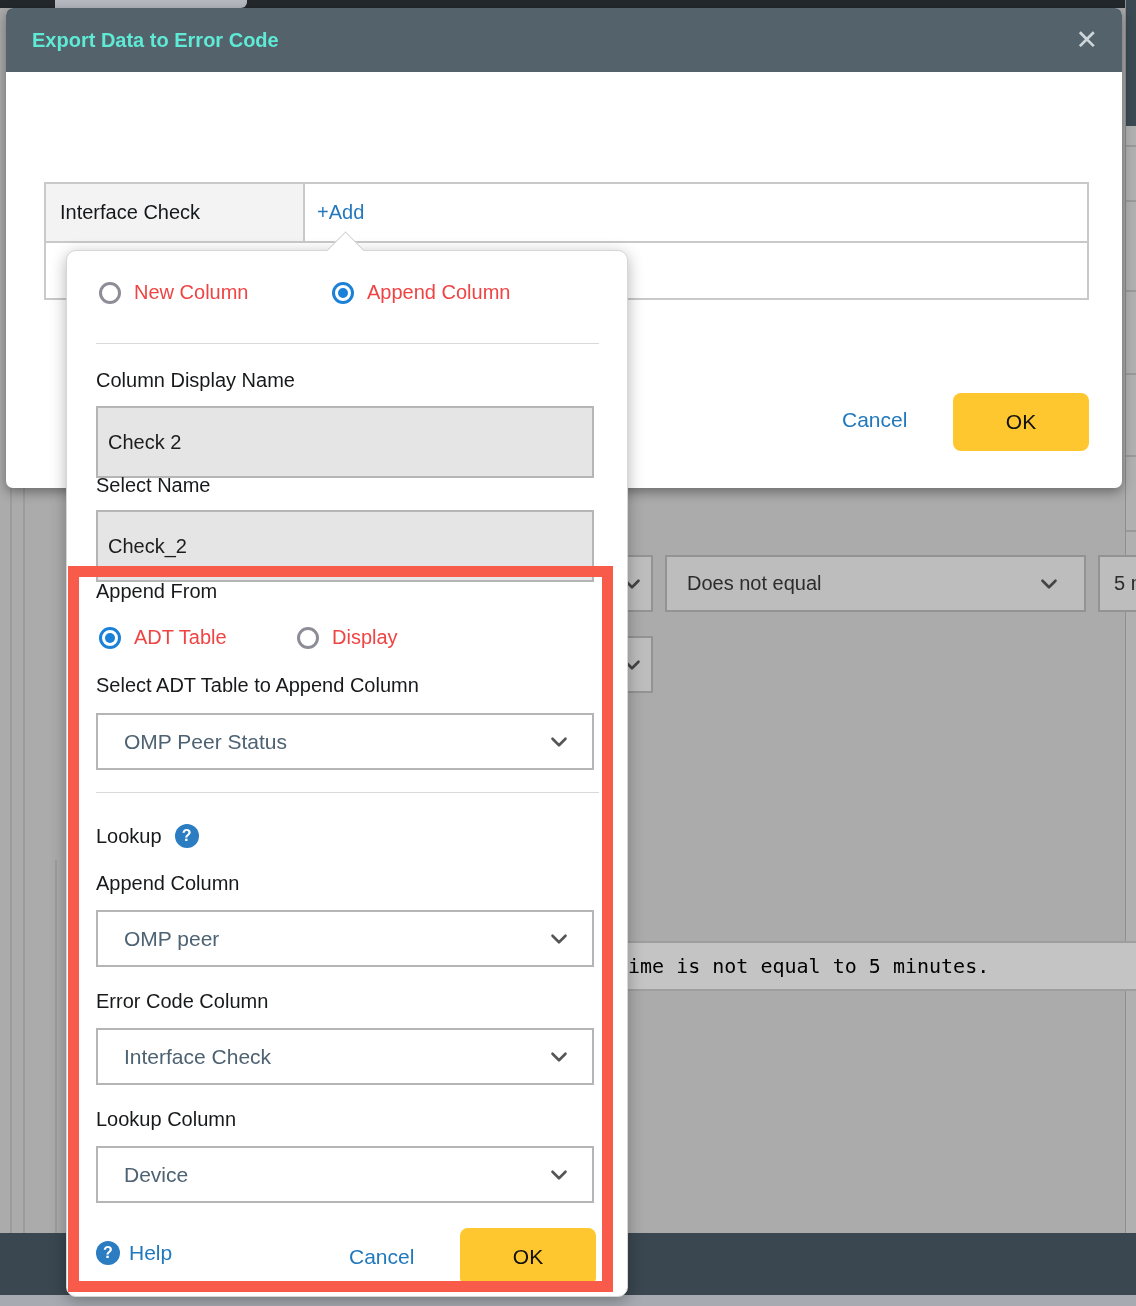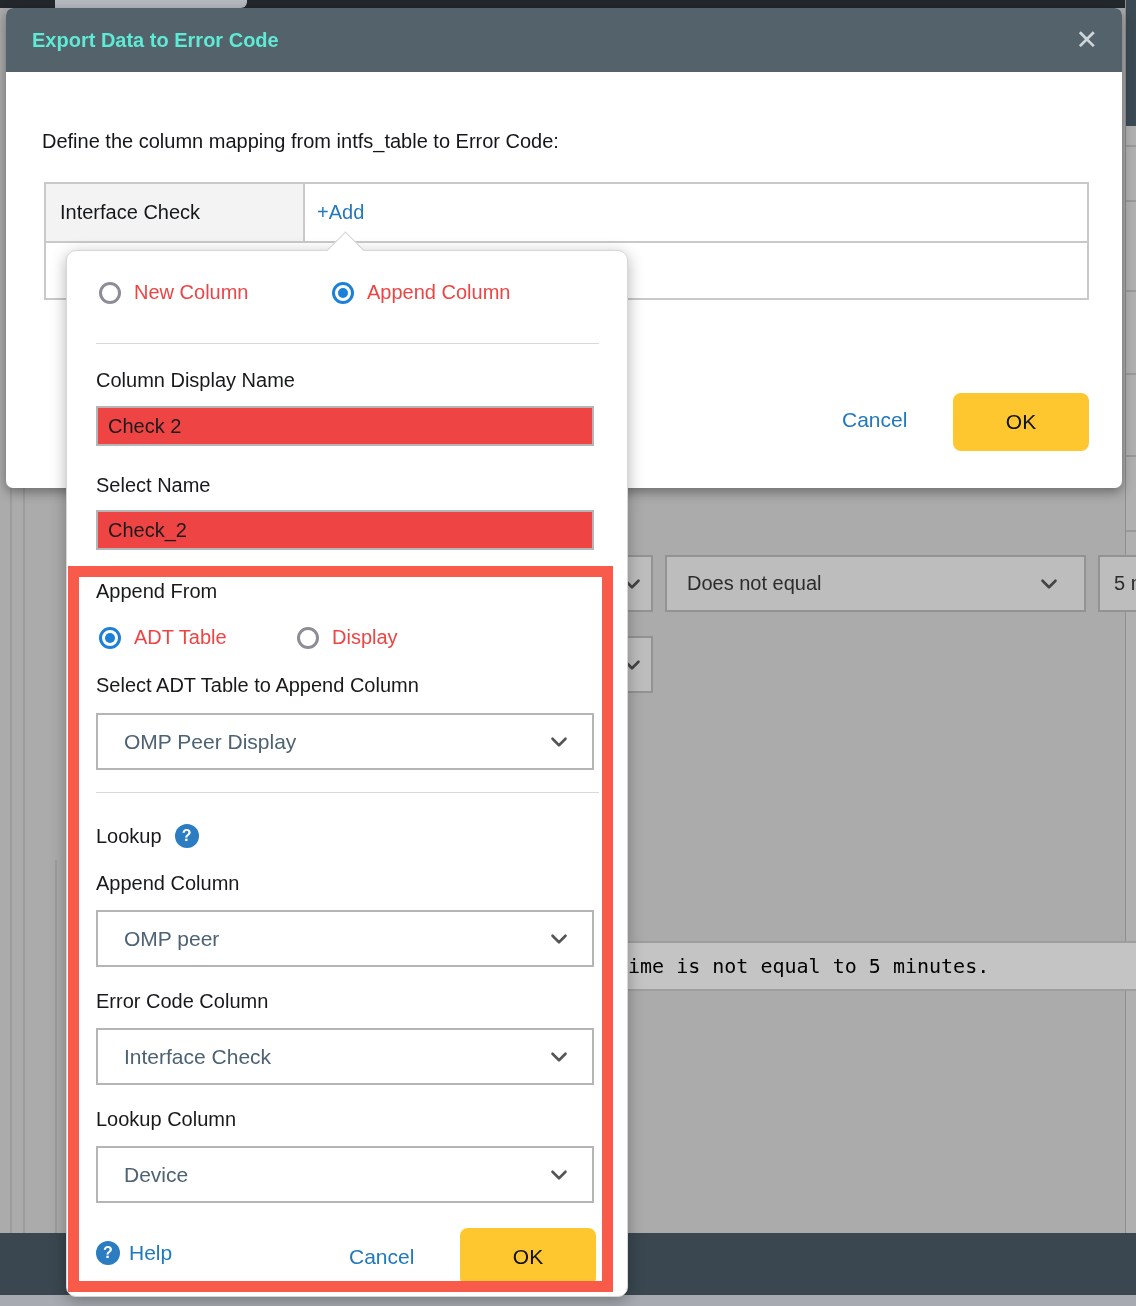--- a/index.html
+++ b/index.html
@@ -49,21 +49,21 @@
   .p-abs { position:absolute; }
   .p-label { font-size:20px; color:#17191b; white-space:nowrap; }
   .p-divider { position:absolute; left:29px; width:503px; height:1px; background:#d9d9d9; }
 
   .radio-item { position:absolute; display:flex; align-items:center; cursor:pointer; }
   .radio-circle { width:22px; height:22px; border-radius:50%; border:3px solid #8d8d97; background:#fff; margin-right:13px; position:relative; flex:none; }
   .radio-item.selected .radio-circle { border-color:#1b80d8; }
   .radio-item.selected .radio-circle::after { content:""; position:absolute; left:50%; top:50%; transform:translate(-50%,-50%); width:10px; height:10px; border-radius:50%; background:#1b80d8; }
   .radio-label { font-size:20px; color:#ef4444; white-space:nowrap; }
 
-  .text-input { position:absolute; left:29px; width:498px; height:40px; border:2px solid #b5b5b5; background:#ef4444; font-size:20px; color:#1c1c1c; padding-left:10px; font-family:inherit; }
+  .text-input { position:absolute; left:29px; width:498px; height:72px; border:2px solid #b5b5b5; background:#e5e5e5; font-size:20px; color:#1c1c1c; padding-left:10px; font-family:inherit; }
   .select-box { position:absolute; left:29px; width:498px; height:57px; border:2px solid #b5b5b5; background:#fff; display:flex; align-items:center; cursor:pointer; }
   .select-value { font-size:21px; color:#4d6272; padding-left:26px; white-space:nowrap; }
   .select-box .chev { position:absolute; right:20px; top:50%; transform:translateY(-50%); width:26px; height:26px; }
 
   .help-badge { width:24px; height:24px; border-radius:50%; background:#2b7cc0; color:#fff; font-size:16px; font-weight:700; display:flex; align-items:center; justify-content:center; flex:none; }
   .popup-footer-help { position:absolute; left:29px; top:990px; display:flex; align-items:center; cursor:pointer; }
   .popup-footer-help .label { color:#2179bd; font-size:21px; margin-left:9px; }
   .popup-cancel { position:absolute; left:282px; top:994px; color:#2179bd; font-size:21px; cursor:pointer; }
   .popup-ok { left:393px; top:977px; width:136px; height:58px; }
 
@@ -123,21 +123,20 @@
   </div>
 
   <div class="bottom-bar"></div>
   <div class="bottom-light"></div>
 
   <div class="dialog">
     <div class="dialog-header">
       <span class="dialog-title">Export Data to Error Code</span>
       <span class="dialog-close">✕</span>
     </div>
-    <div class="dialog-desc">Define the column mapping from intfs_table to Error Code:</div>
 
     <div class="map-table">
       <div class="map-row">
         <div class="map-cell-name">Interface Check</div>
         <div class="map-cell-actions">
           <span class="add-link">+Add</span>
         </div>
       </div>
       <div class="map-row"></div>
     </div>
@@ -172,21 +171,21 @@
       <span class="radio-circle"></span>
       <span class="radio-label">ADT Table</span>
     </div>
     <div class="radio-item" style="left:230px; top:375px;">
       <span class="radio-circle"></span>
       <span class="radio-label">Display</span>
     </div>
 
     <div class="p-abs p-label" style="left:29px; top:423px;">Select ADT Table to Append Column</div>
     <div class="select-box" style="top:462px;">
-      <span class="select-value">OMP Peer Display</span>
+      <span class="select-value">OMP Peer Status</span>
       <span class="chev">
         <svg viewBox="0 0 24 24" width="26" height="26">
             <path d="M6 9l6 6 6-6" fill="none" stroke="#555" stroke-width="2.4" stroke-linecap="round" stroke-linejoin="round"></path>
           </svg>
       </span>
     </div>
 
     <div class="p-divider" style="top:541px;"></div>
 
     <div class="p-abs" style="left:29px; top:573px; display:flex; align-items:center;">

